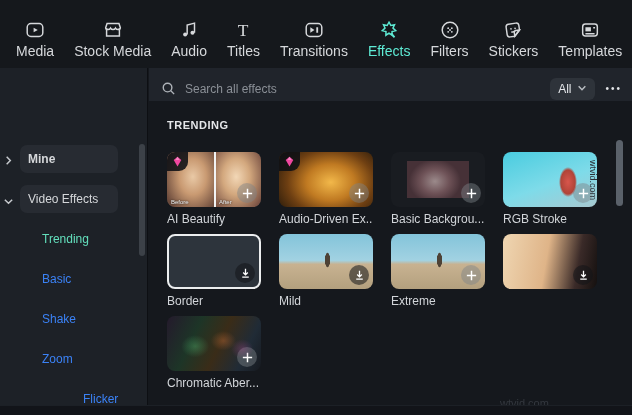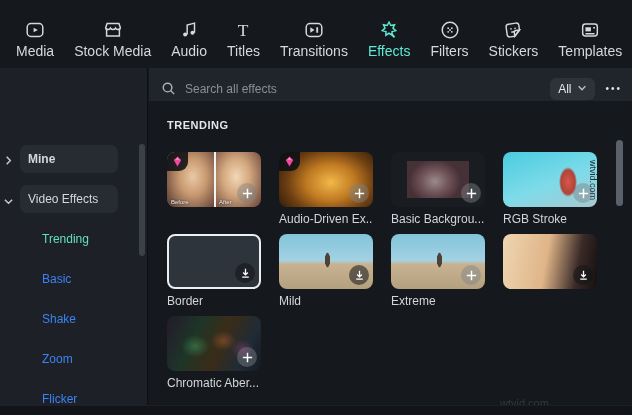--- a/index.html
+++ b/index.html
@@ -214,21 +214,21 @@
       <svg viewBox="0 0 12 12" width="11" height="11" fill="none" stroke="currentColor" stroke-width="1.6">
           <path d="M2 4l4 4 4-4"></path>
         </svg></span>
     <div class="side-row" style="top:117px;">
       <span>Video Effects</span>
     </div>
     <div class="cat active" style="top:164px;">Trending</div>
     <div class="cat" style="top:204px;">Basic</div>
     <div class="cat" style="top:244px;">Shake</div>
     <div class="cat" style="top:284px;">Zoom</div>
-    <div class="cat" style="top:324px;">Flicker</div>
+    <div class="cat" style="top:324px;margin-left:41px;">Flicker</div>
     <div class="side-scroll"></div>
 
   </div>
 
   <div class="main">
     <div class="search-row">
       <span class="search-icon">
         <svg viewBox="0 0 16 16" width="15" height="15" fill="none" stroke="currentColor" stroke-width="1.5">
             <circle cx="7" cy="7" r="4.6"></circle>
             <path d="M10.5 10.5L14 14"></path>
@@ -259,20 +259,21 @@
                 <polygon points="12,3 19,9 12,21 5,9" fill="#f1479f"></polygon>
                 <polygon points="12,3 16,9 8,9" fill="#f883c2"></polygon>
               </svg>
             </span>
           <span class="act add">
             <svg viewBox="0 0 14 14" fill="none" stroke="#fff" stroke-width="1.6">
                 <path d="M7 2v10M2 7h10"></path>
               </svg>
             </span>
         </div>
+        <div class="lbl">AI Beautify</div>
       </div>
 
       <div class="card">
         <div class="thumb t2">
           <span class="badge">
             <svg viewBox="0 0 24 24" width="13" height="13">
                 <polygon points="12,3 19,9 12,21 5,9" fill="#f1479f"></polygon>
                 <polygon points="12,3 16,9 8,9" fill="#f883c2"></polygon>
               </svg>
             </span>

